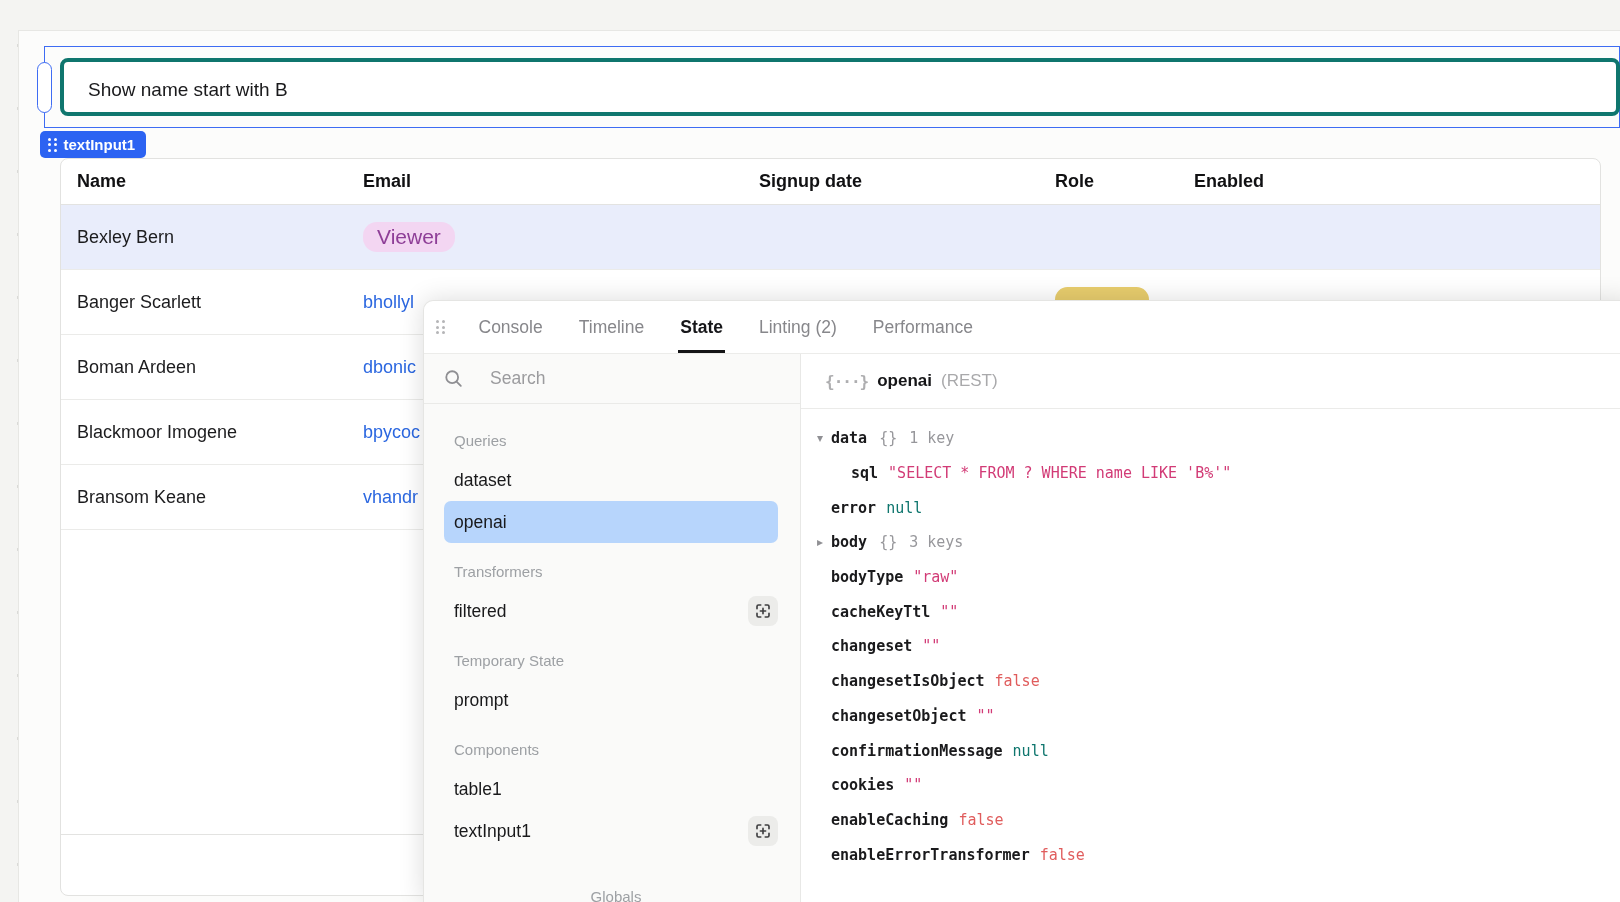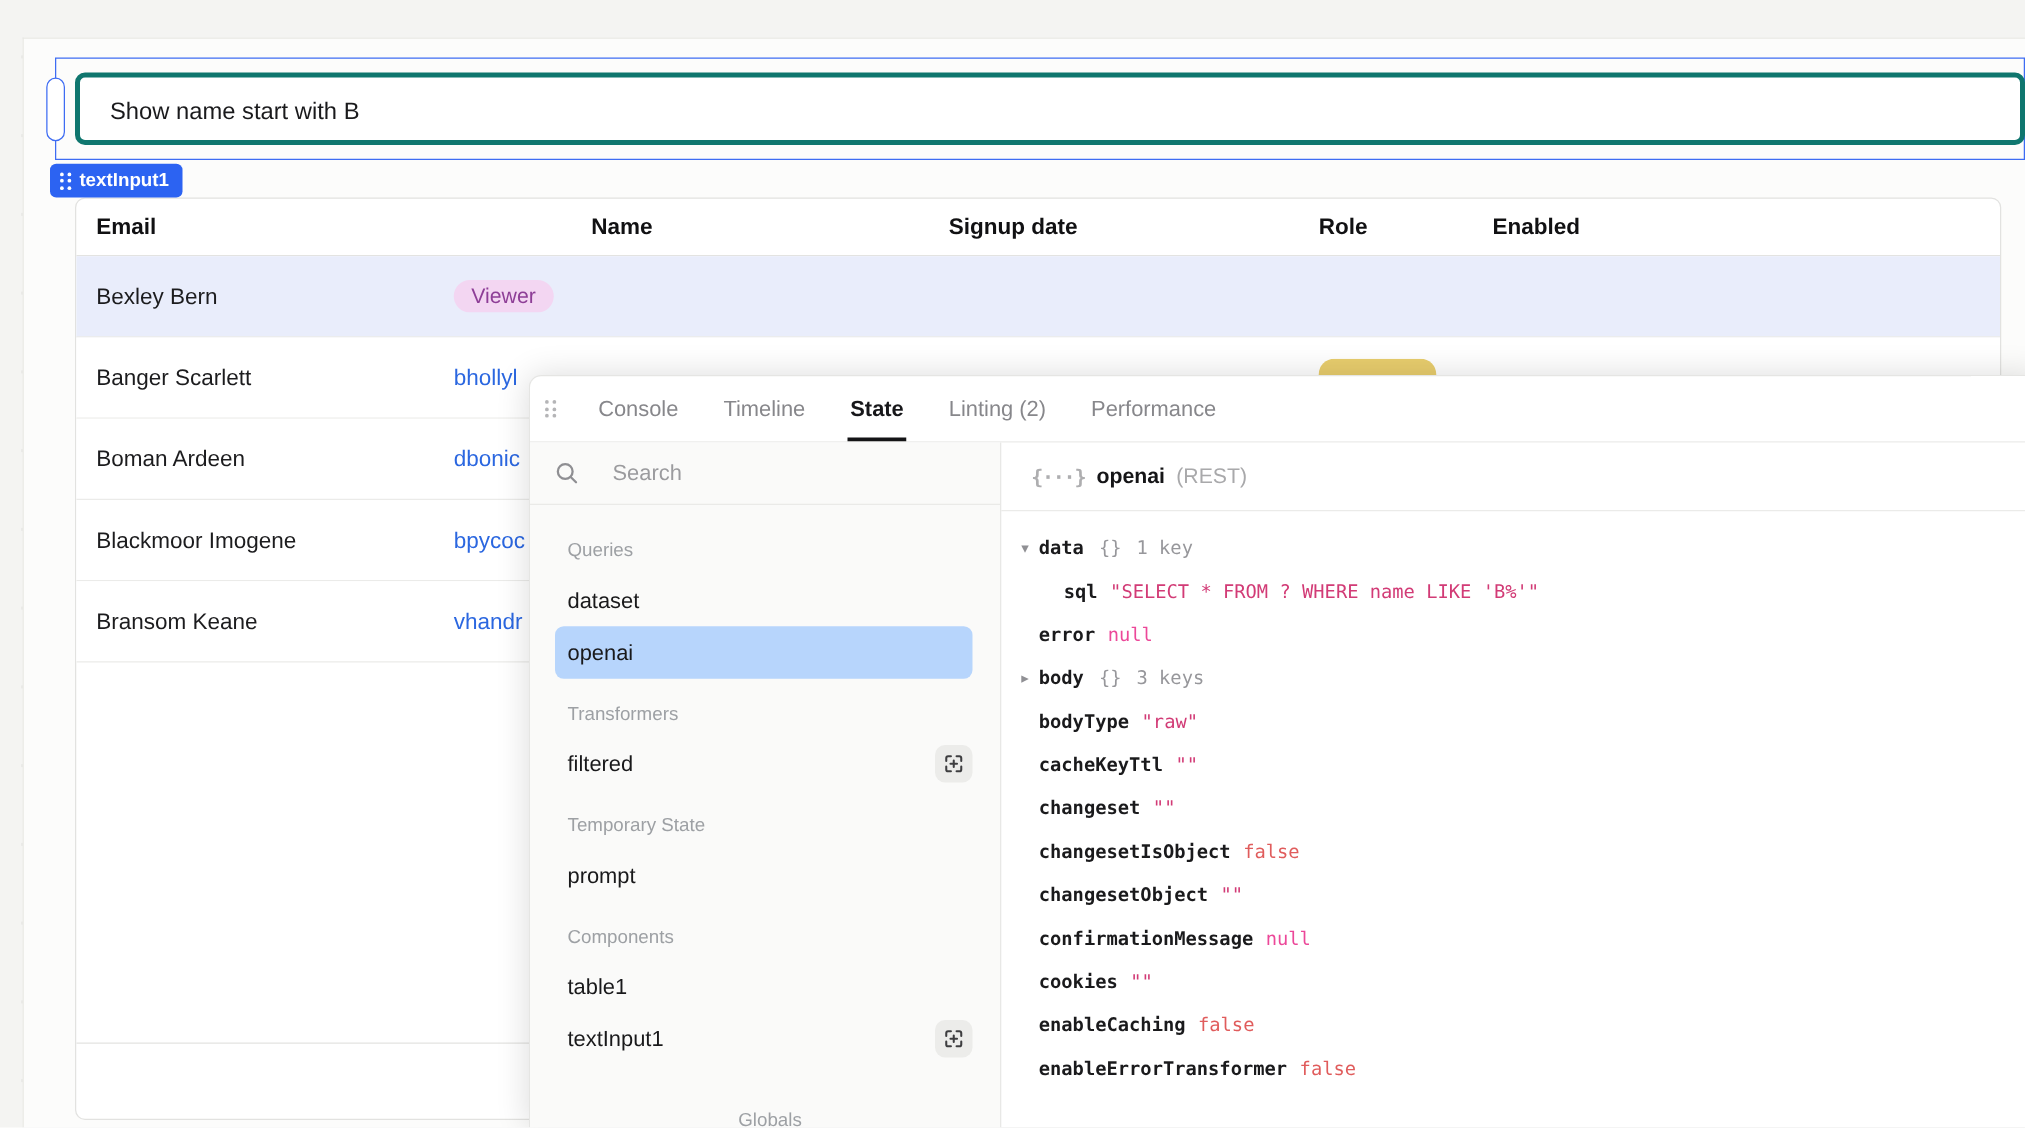--- a/index.html
+++ b/index.html
@@ -35,21 +35,21 @@
   .utable { position:absolute; left:60px; top:158px; width:1541px; height:738px;
     background:#fff; border:1px solid #e2e2e0; border-radius:8px; z-index:1; overflow:hidden; }
   .thead { display:flex; height:46px; border-bottom:1px solid #e3e3e1; align-items:center; }
   .th { font-weight:700; font-size:18px; color:#111113; padding-left:16px; }
   .trow { display:flex; height:65px; align-items:center; border-bottom:1px solid #ebebe9; background:#fff; }
   .trow.selected { background:#e9edfb; }
   .td { font-size:18px; color:#1c1c1e; padding-left:16px; white-space:nowrap; overflow:hidden; }
   .col-0 { width:286px; } .col-1 { width:396px; } .col-2 { width:296px; }
   .col-3 { width:139px; } .col-4 { flex:1; }
   .email { color:#2b67e0; }
-  .pill { display:inline-block; font-size:17px; padding:3px 14px; border-radius:14px; }
+  .pill { display:inline-block; font-size:21px; padding:3px 14px; border-radius:14px; }
   .pill.viewer { background:#f3d6f2; color:#8e3e97; }
   .pill.yellow { background:#e8cd6d; color:transparent; min-width:94px; height:25px; }
   .tfoot-line { position:absolute; left:0; right:0; bottom:60px; border-top:1px solid #e3e3e1; }
 
   
   .dbg { position:absolute; left:423px; top:300px; right:-12px; bottom:0; z-index:10;
     background:#fff; border:1px solid #e5e5e3; border-bottom:none;
     border-radius:10px 0 0 0; box-shadow:0 0 26px rgba(0,0,0,.14);
     display:flex; flex-direction:column; }
   .dbg-tabs { height:53px; display:flex; align-items:stretch; gap:32px;
@@ -87,21 +87,21 @@
   .jrow { display:flex; align-items:center; height:34.7px; white-space:nowrap; }
   .jarrow { width:22px; text-align:center; font-size:12px; color:#909094; flex:none;
     font-family:"Liberation Sans",sans-serif; }
   .jindent { width:20px; flex:none; }
   .jkey { color:#1a1a1c; font-weight:600; }
   .jkey.bold { font-weight:700; }
   .jbadge { color:#97979b; margin-left:12px; }
   .jmeta { color:#97979b; margin-left:12px; }
   .jval { margin-left:10px; }
   .jval.string { color:#d23b76; }
-  .jval.null { color:#ec4899; }
+  .jval.null { color:#0f766e; }
   .jval.bool { color:#e05c5c; }
 </style>
 </head>
 <body>
 
 <div class="canvas"></div>
 
 <div class="sel-frame"></div>
 <div class="text-input">Show name start with B</div>
 <div class="sel-handle"></div>
@@ -112,22 +112,22 @@
       <i></i>
       <i></i>
       <i></i>
       <i></i>
     </span>
   <span>textInput1</span>
 </div>
 
 <div class="utable">
   <div class="thead" id="thead">
+      <div class="th col-0">Name</div>
       <div class="th col-1">Email</div>
-      <div class="th col-0">Name</div>
       <div class="th col-2">Signup date</div>
       <div class="th col-3">Role</div>
       <div class="th col-4">Enabled</div>
     </div>
   <div id="tbody">
       <div class="trow selected">
     <div class="td col-0">Bexley Bern</div>
     <div class="td col-3"><span class="pill viewer">Viewer</span></div>
     <div class="td col-4"></div>
   </div>

